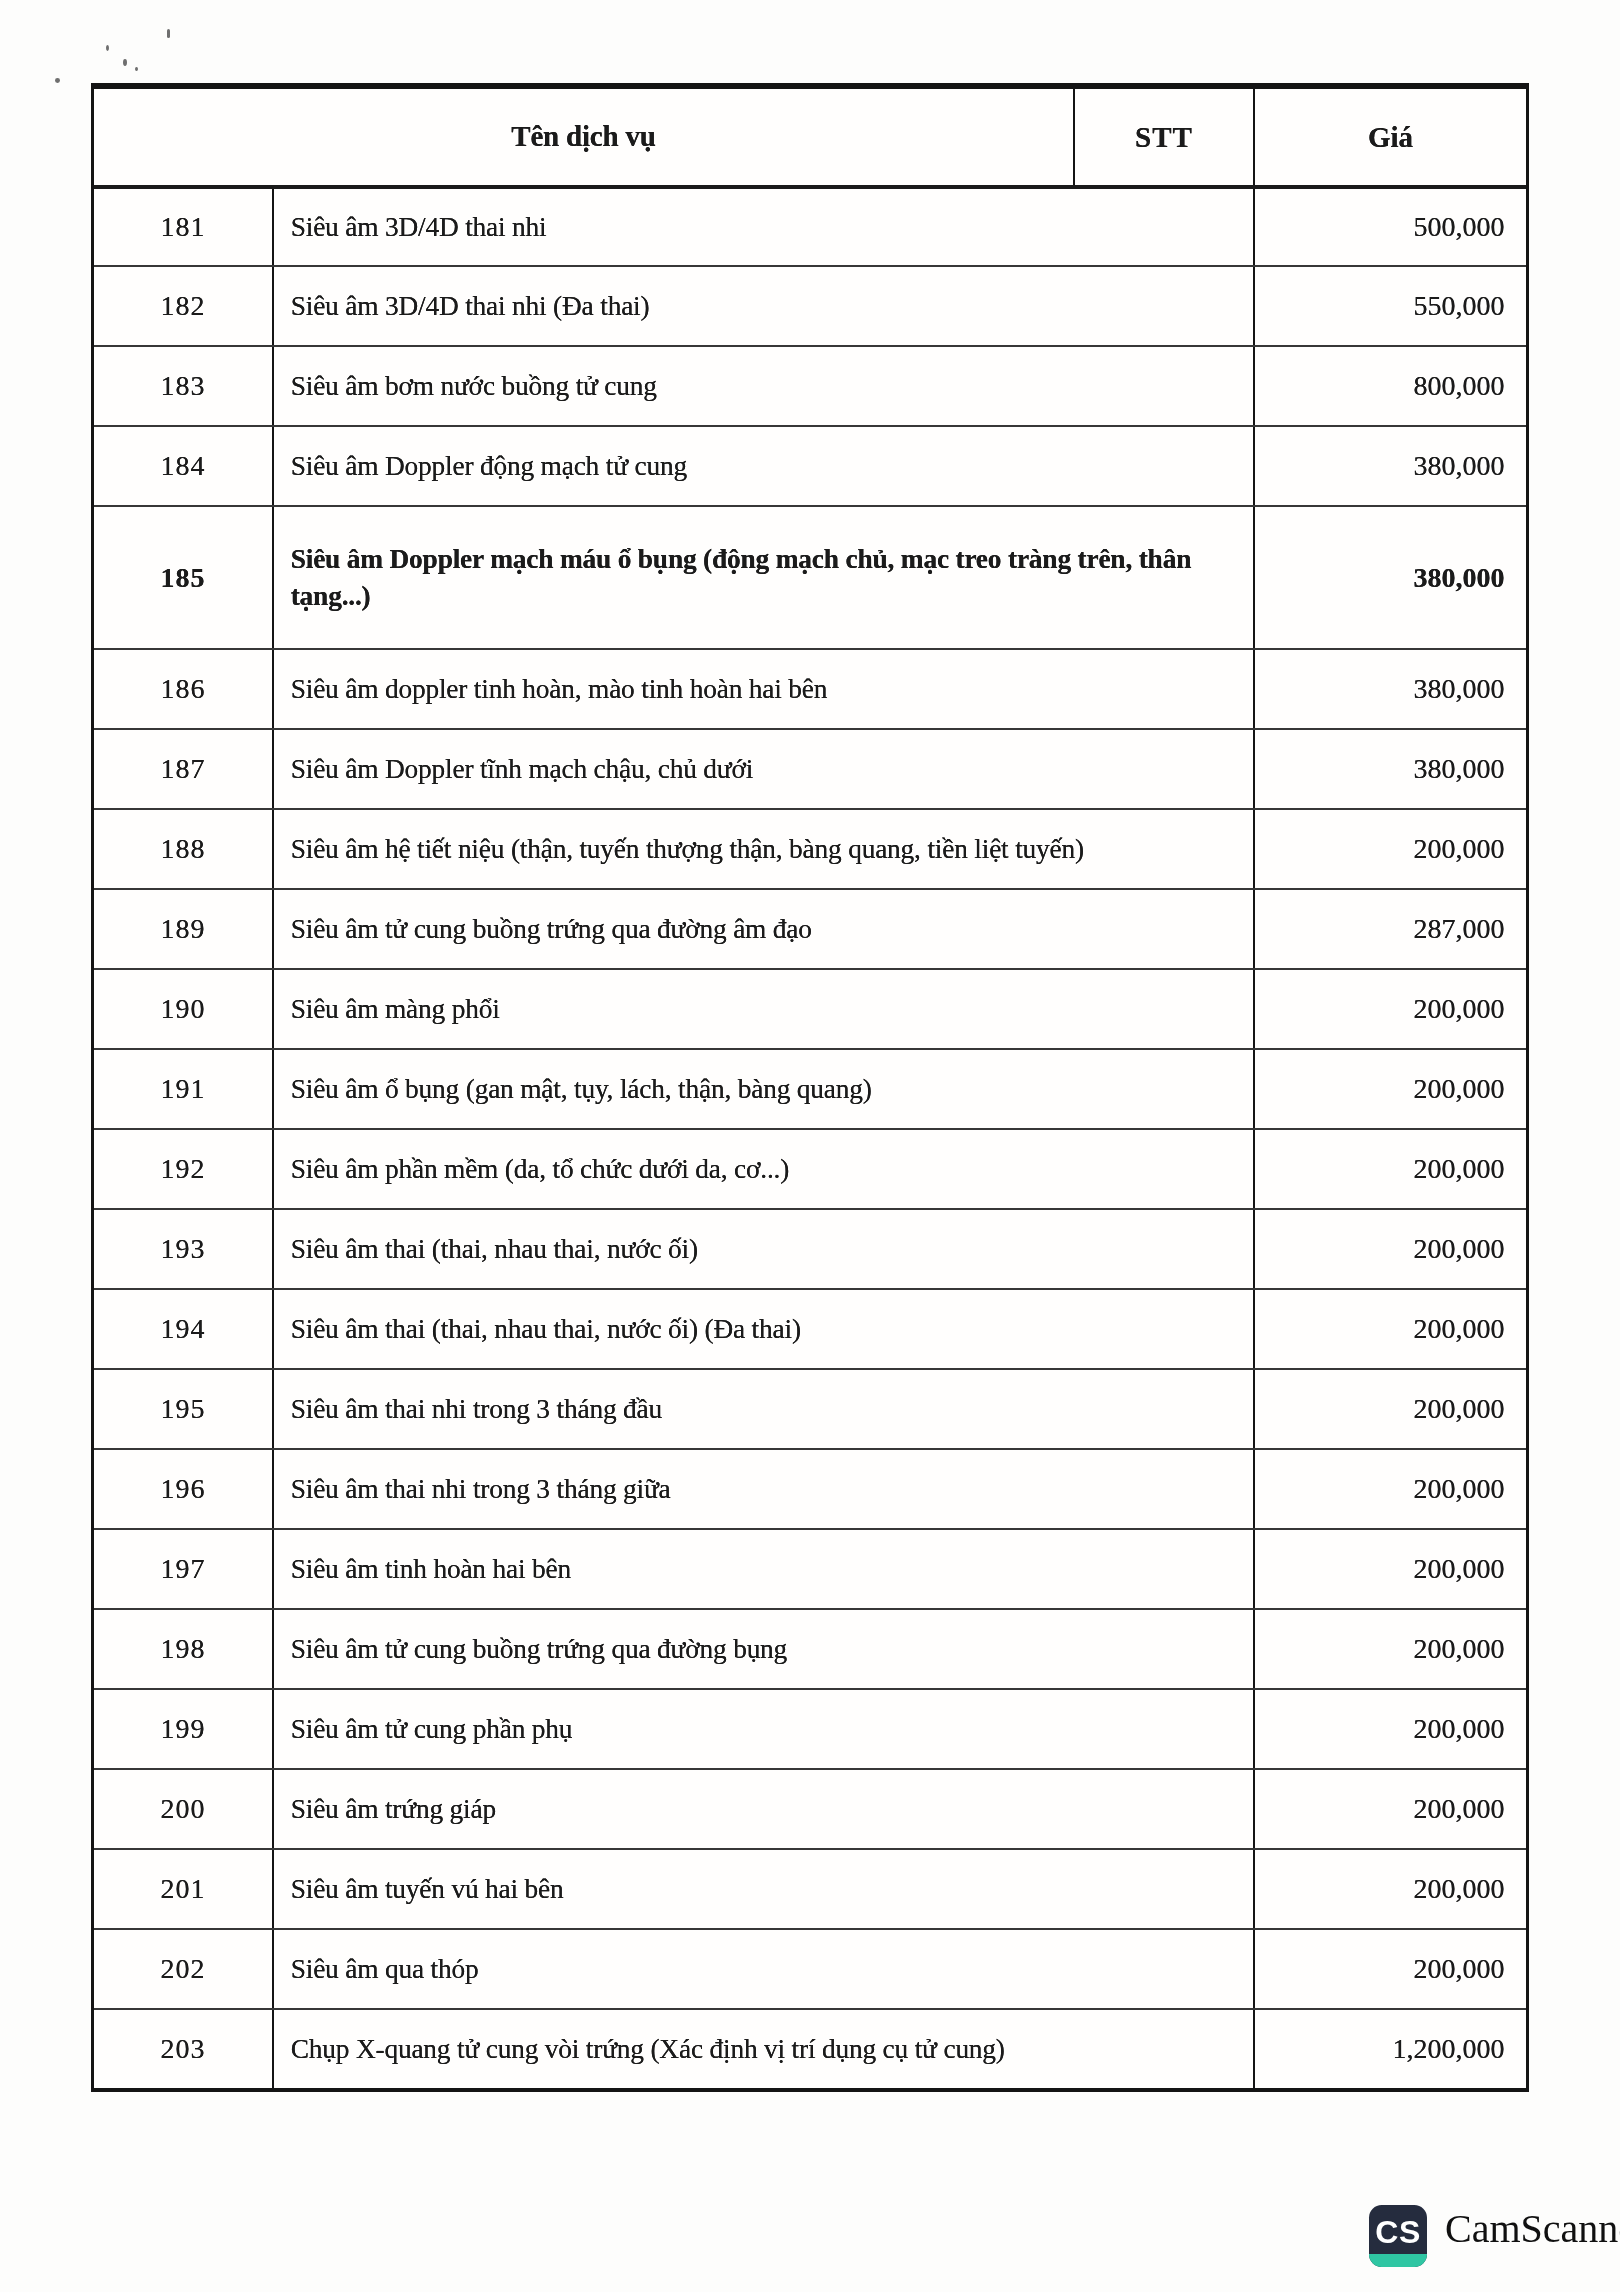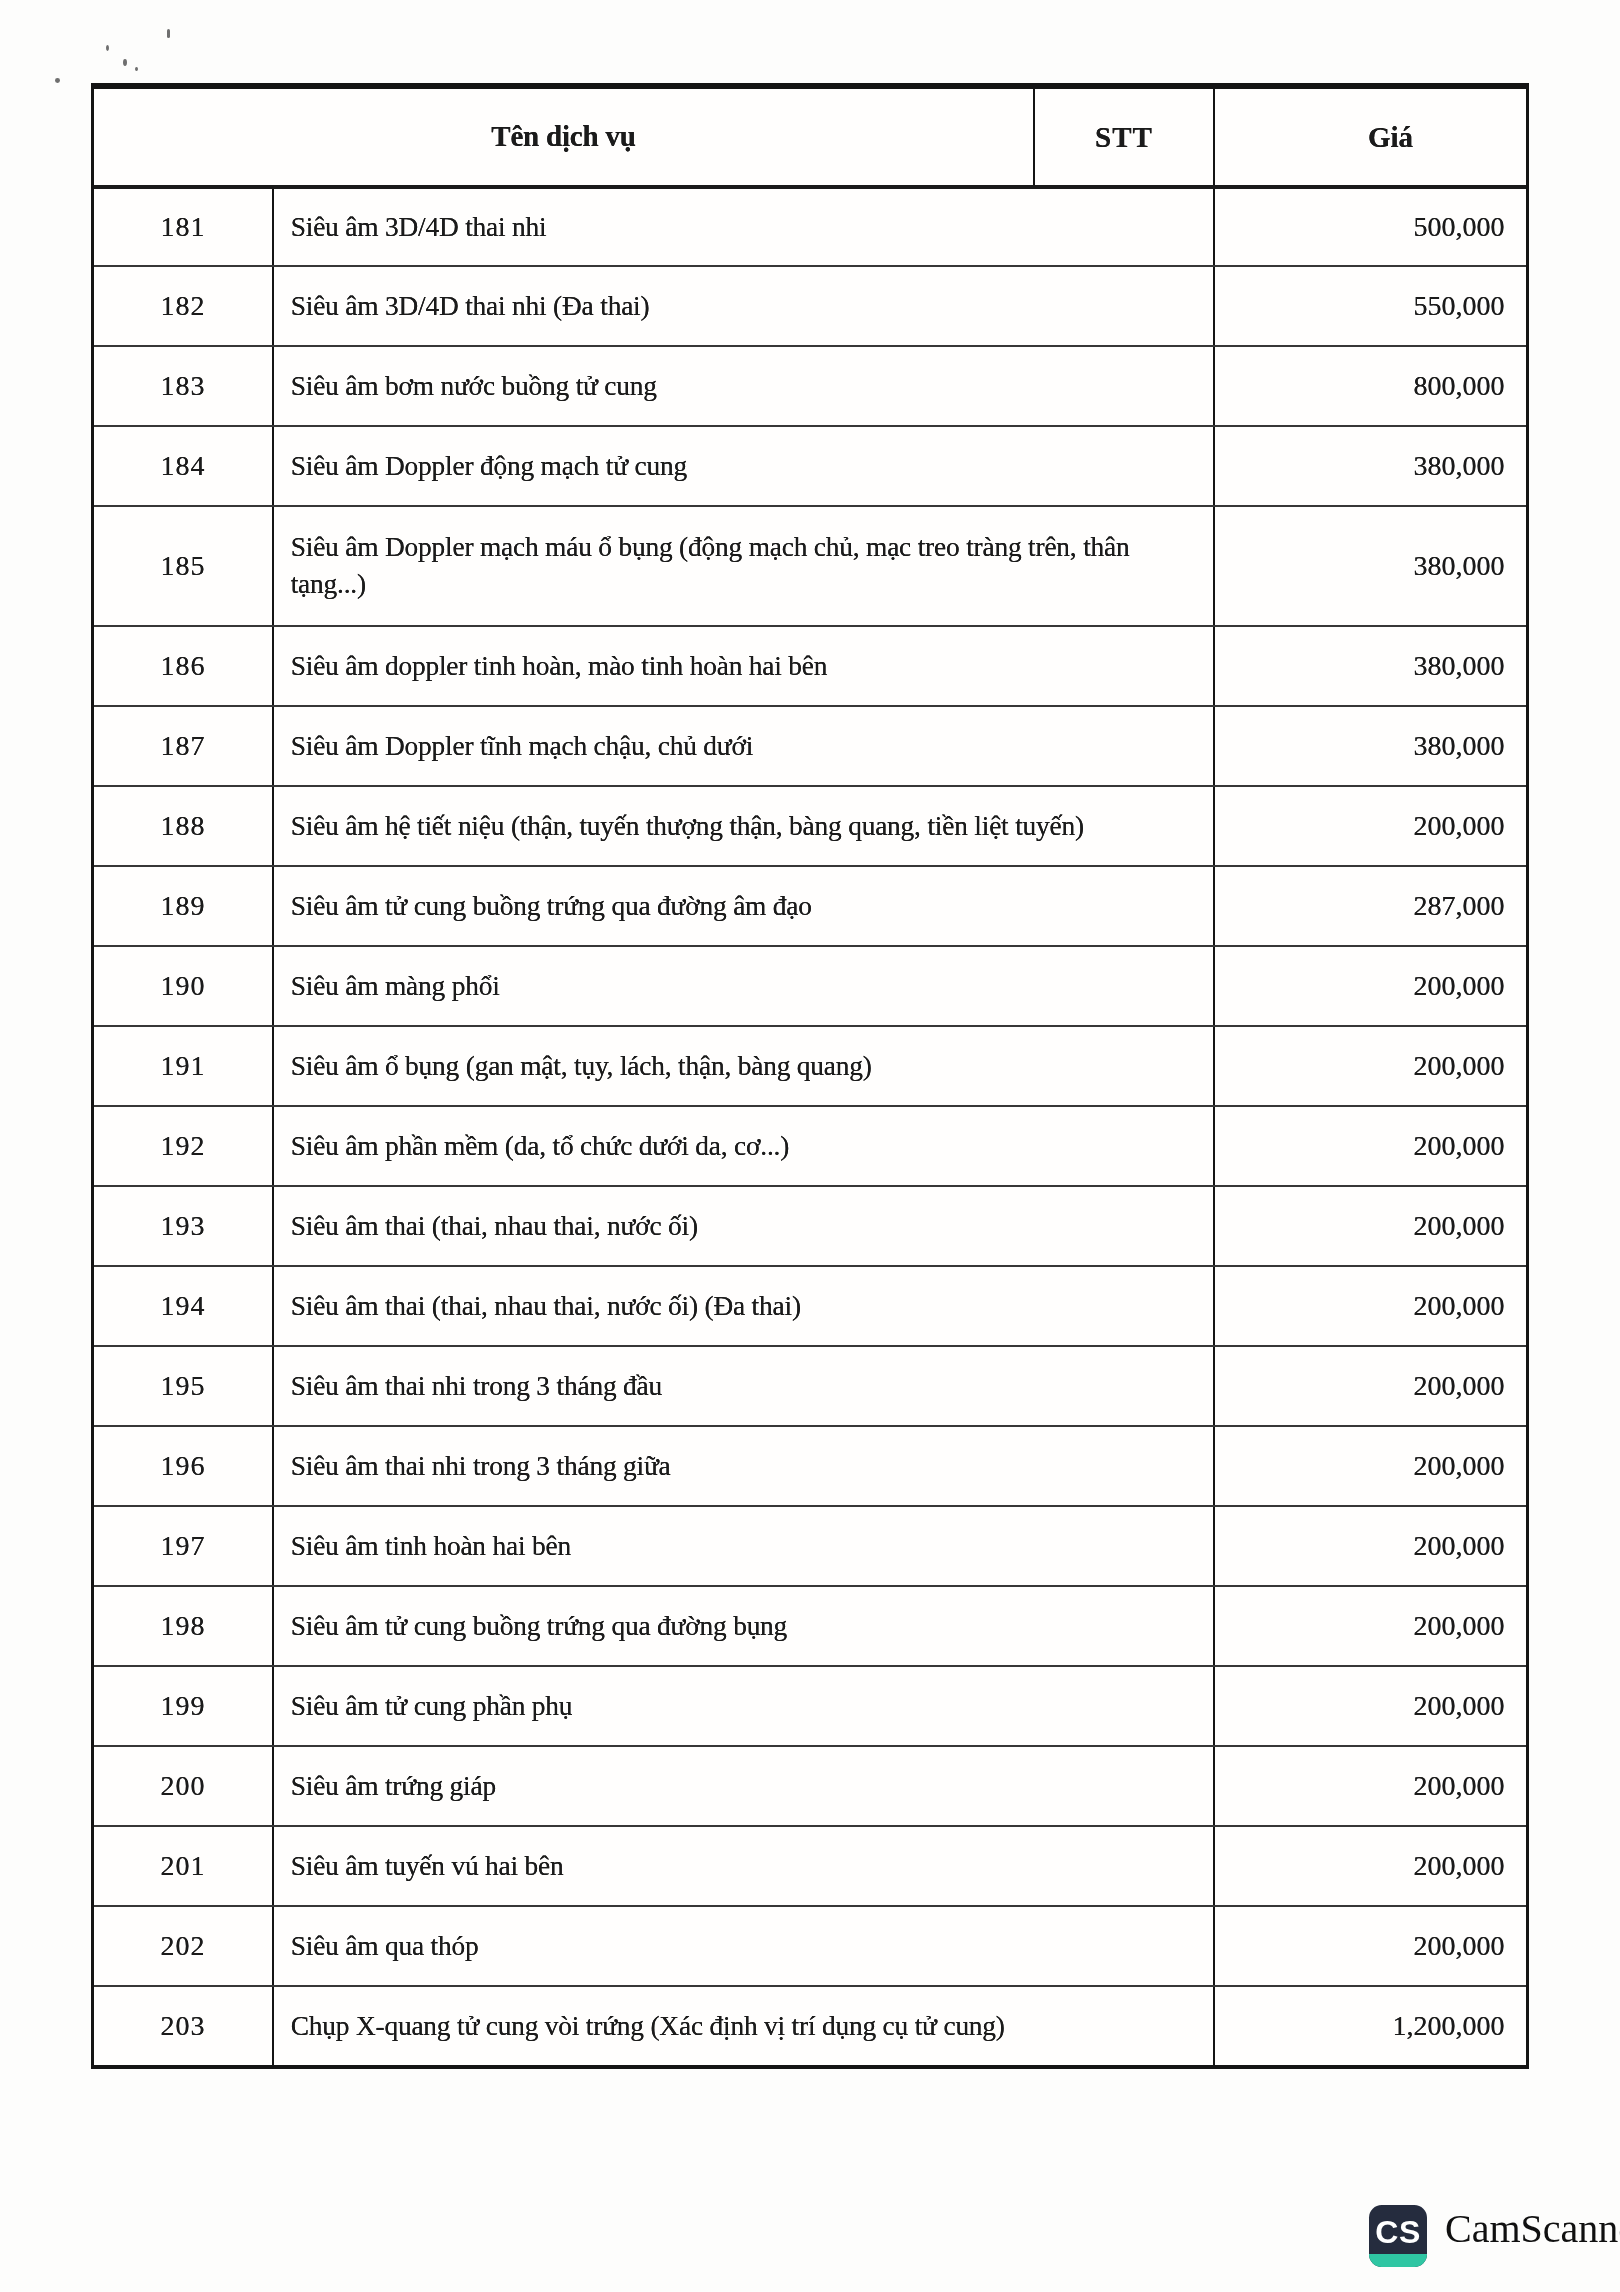--- a/index.html
+++ b/index.html
@@ -26,21 +26,21 @@
     position:absolute;
     left:91px;top:83px;width:1438px;
     border:3.9px solid #141414;
     border-top-width:6.9px;
     border-bottom-width:4.9px;
     background:#fffefd;
   }
   .row{display:flex;align-items:stretch;}
   .row.header{height:96px;}
   .row.data{height:80px;border-top:2.9px solid #373737;}
-  .row.data.tall{height:120px;}
+  .row.data.tall{height:143px;font-weight:bold;}
   .tbody .row:first-child{border-top:4.9px solid #1a1a1a;}
 
   .cell{display:flex;align-items:center;}
   .cell.stt{
     width:180px;flex:0 0 180px;
     justify-content:center;
     border-right:2.9px solid #141414;
     font-size:28px;
     letter-spacing:1px;
   }
@@ -50,21 +50,20 @@
     border-right:2.9px solid #141414;
     font-size:27.4px;
     line-height:1.35;
     letter-spacing:-0.2px;
   }
   .cell.price{
     width:271px;flex:0 0 271px;
     justify-content:flex-end;
     padding-right:21.6px;
     font-size:28px;
-    margin-left:40px;
   }
   .row.header .cell{justify-content:center;font-weight:bold;font-size:29px;padding:0;}
   
   .price-table .cell{text-shadow:0 0 0.6px currentColor;}
 
   
   .brand{
     position:absolute;
     left:1369px;top:2205px;
     display:flex;align-items:flex-start;gap:18px;

